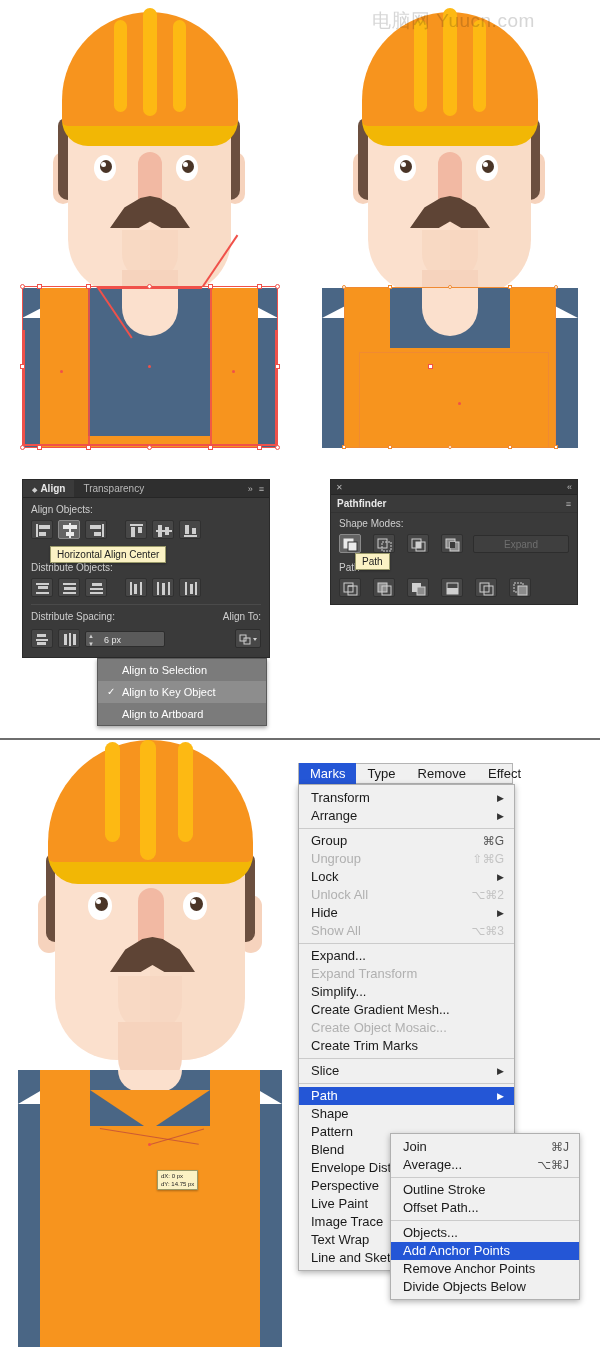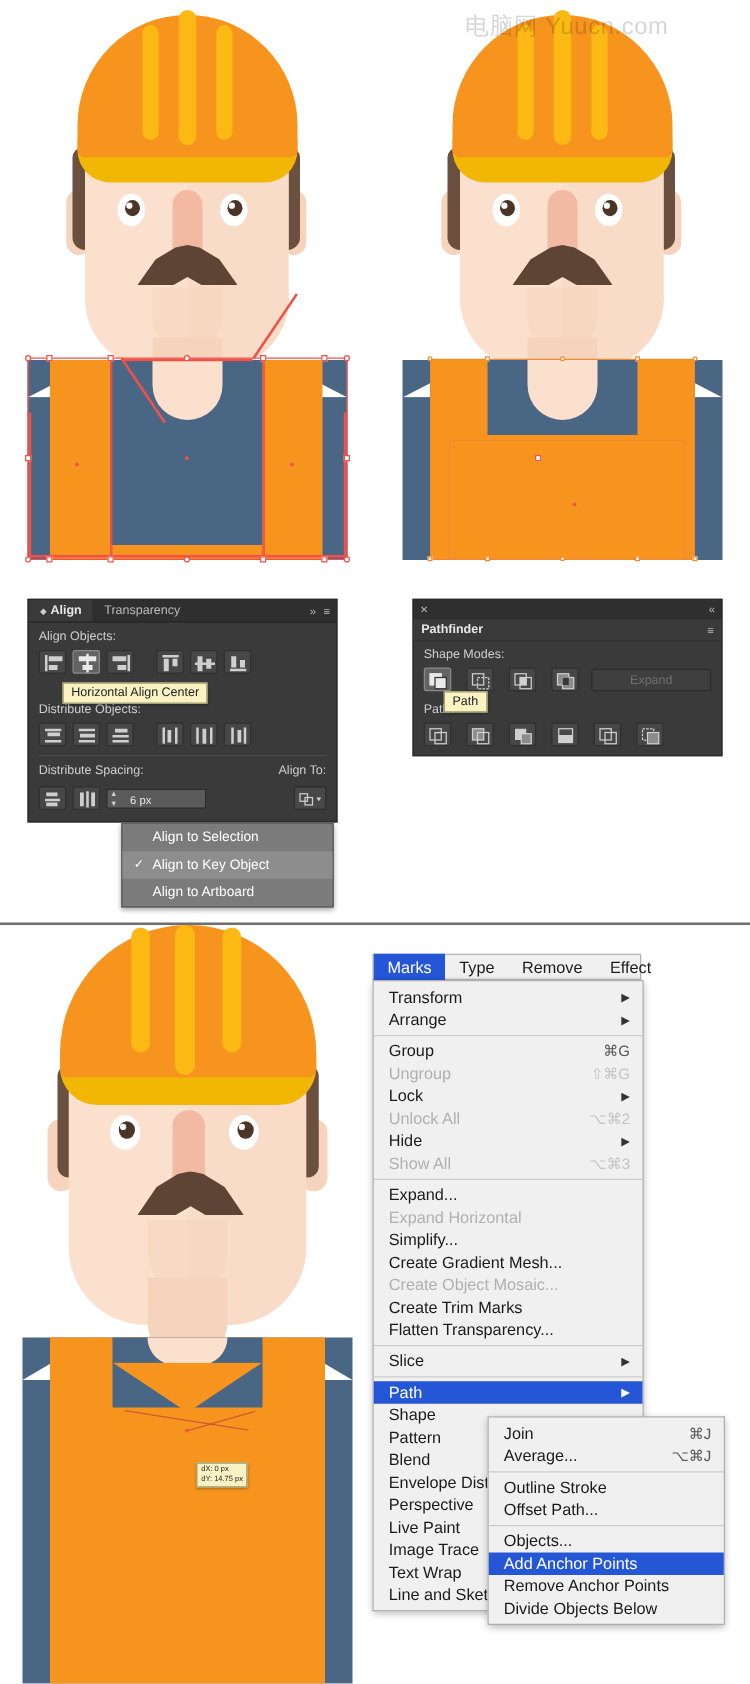--- a/index.html
+++ b/index.html
@@ -627,36 +627,33 @@
       </div>
     <div class="mitem dis">
         <span class="lbl">Show All</span>
         <span class="key">⌥⌘3</span>
       </div>
     <div class="msep"></div>
     <div class="mitem">
         <span class="lbl">Expand...</span>
       </div>
     <div class="mitem dis">
-        <span class="lbl">Expand Horizontal</span>
+        <span class="lbl">Expand Transform</span>
       </div>
     <div class="mitem">
         <span class="lbl">Simplify...</span>
       </div>
     <div class="mitem">
         <span class="lbl">Create Gradient Mesh...</span>
       </div>
     <div class="mitem dis">
         <span class="lbl">Create Object Mosaic...</span>
       </div>
     <div class="mitem">
         <span class="lbl">Create Trim Marks</span>
-      </div>
-    <div class="mitem">
-        <span class="lbl">Flatten Transparency...</span>
       </div>
     <div class="msep"></div>
     <div class="mitem">
         <span class="lbl">Slice</span>
         <span class="arr">▶</span>
       </div>
     <div class="msep"></div>
     <div class="mitem hl">
         <span class="lbl">Path</span>
         <span class="arr">▶</span>

